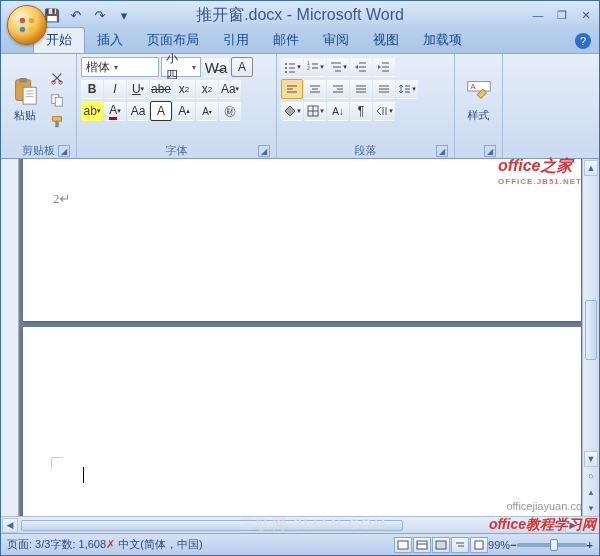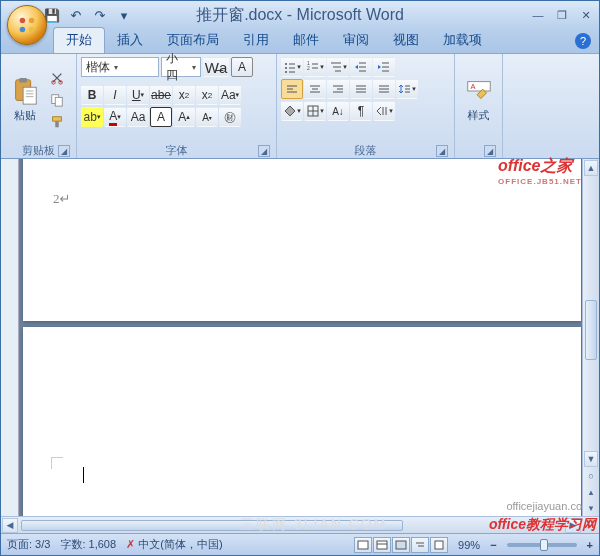--- a/index.html
+++ b/index.html
@@ -12,41 +12,41 @@
 .qat .qbtn { width: 22px; height: 22px; display:flex;align-items:center;justify-content:center; border-radius: 3px; color: #2b4f7a; font-size: 13px; }
 .title-text { position: absolute; left: 50%; transform: translateX(-50%); color: #3a5a85; font-size: 16px; }
 .winctrl { margin-left: auto; display: flex; gap: 6px; }
 .winctrl span { width: 18px; height: 14px; display:flex;align-items:center;justify-content:center; color: #3a5a85; font-size: 11px; }
 
 
 .office-btn { position: absolute; top: 4px; left: 6px; width: 40px; height: 40px; border-radius: 50%; background: radial-gradient(circle at 35% 30%, #fff7d8, #f8c456 45%, #d98514 70%, #a85b0a); border: 1px solid #9a6a1d; box-shadow: 0 1px 3px rgba(0,0,0,.3); z-index: 10; display:flex;align-items:center;justify-content:center; }
 .office-btn svg { width: 22px; height: 22px; }
 
 
-.tabbar { height: 24px; display: flex; align-items: flex-end; padding-left: 52px; gap: 0; background: linear-gradient(#b8d0ec,#aac5e6); position: relative; }
+.tabbar { height: 24px; display: flex; align-items: flex-end; padding-left: 32px; gap: 0; background: linear-gradient(#b8d0ec,#aac5e6); position: relative; }
 .tab { padding: 3px 12px 4px; color: #154a8a; font-size: 13px; cursor: pointer; border-top-left-radius: 4px; border-top-right-radius: 4px; }
 .tab.active { background: #e6eef8; border: 1px solid #8aa8cc; border-bottom: none; color: #15428b; font-weight: normal; }
 .help-icon { position: absolute; right: 8px; top: 4px; width: 16px; height: 16px; border-radius: 50%; background: #2a6fd4; color: #fff; display:flex;align-items:center;justify-content:center; font-size:11px; }
 
 
 .ribbon { height: 106px; background: linear-gradient(#e6eef8,#cadaf0); border-top: 1px solid #8aa8cc; border-bottom: 1px solid #7a99c0; display: flex; }
 .group { border-right: 1px solid #aabfdb; display: flex; flex-direction: column; padding: 3px 4px 0; }
 .group-body { flex: 1; display: flex; gap: 2px; }
 .group-label { height: 16px; text-align: center; color: #4a6a96; font-size: 11px; display:flex;align-items:center;justify-content:center; position: relative; }
 .launcher { position: absolute; right: 2px; bottom: 1px; width: 12px; height: 12px; border: 1px solid #8aa8cc; font-size: 8px; color:#4a6a96; display:flex;align-items:center;justify-content:center; }
 
 .bigbtn { width: 40px; display:flex; flex-direction:column; align-items:center; justify-content:center; gap: 2px; border: 1px solid transparent; border-radius: 3px; padding: 2px; }
 .bigbtn .icon { width: 30px; height: 30px; display:flex;align-items:center;justify-content:center; }
 .bigbtn .lbl { font-size: 11px; color: #2a4a75; }
 .smallcol { display:flex; flex-direction:column; gap:2px; justify-content:center; }
 .sbtn { width: 20px; height: 20px; display:flex;align-items:center;justify-content:center; border: 1px solid transparent; border-radius: 2px; font-size: 12px; color:#3a5a85; }
 .sbtn svg { width: 14px; height: 14px; }
 
 
-.font-row { display:flex; gap:2px; align-items:center; margin-bottom: 6px; }
+.font-row { display:flex; gap:2px; align-items:center; margin-bottom: 0; }
 .combo { height: 20px; background: #fff; border: 1px solid #9ab3d2; display:flex; align-items:center; padding: 0 4px; font-size: 12px; color:#333; }
 .combo .arrow { margin-left: 4px; font-size: 8px; color:#555; }
 .font-name { width: 78px; }
 .font-size { width: 40px; }
 .btnrow { display:flex; gap:1px; }
 .tbtn { width: 22px; height: 20px; border: 1px solid transparent; display:flex;align-items:center;justify-content:center; font-size:12px; color:#333; background: linear-gradient(#f7fafd,#e0e8f2); border-radius:2px; }
 .tbtn svg { width: 14px; height: 14px; }
 
 
 .para-rows { display:flex; flex-direction:column; gap:2px; }
@@ -67,21 +67,21 @@
 .scroll-v .arrow { height: 16px; display:flex;align-items:center;justify-content:center; font-size:9px; color:#4a6a96; background:linear-gradient(#f1f6fc,#d7e3f2); border:1px solid #b5c8e0; margin:1px; }
 .scroll-v .track { flex:1; position:relative; }
 .scroll-v .thumb { position:absolute; left:2px; right:2px; top: 45%; height: 60px; background: linear-gradient(90deg,#e8f0fa,#c3d5ec); border:1px solid #9ab3d2; border-radius:2px; }
 .scroll-v .nav { height:16px; display:flex;align-items:center;justify-content:center; font-size:9px; color:#4a6a96; }
 .scroll-h-row { height: 17px; background: linear-gradient(#e6eef8,#cfdcee); border-top:1px solid #aabfdb; display:flex; align-items:center; }
 .scroll-h-row .arrow { width:16px; height:15px; display:flex;align-items:center;justify-content:center; font-size:9px;color:#4a6a96; background:linear-gradient(#f1f6fc,#d7e3f2); border:1px solid #b5c8e0; margin:1px;}
 .scroll-h-row .track { flex:1; position:relative; height:15px; }
 .scroll-h-row .thumb { position:absolute; top:2px; bottom:2px; left:2px; width:70%; background:linear-gradient(#e8f0fa,#c3d5ec); border:1px solid #9ab3d2; border-radius:2px; }
 
 
-.statusbar { height: 22px; background: linear-gradient(#d4e2f5,#b7cceb); border-top:1px solid #8aa8cc; display:flex; align-items:center; padding: 0 6px; font-size:11px; color:#2a4a75; gap:10px; }
+.statusbar { height: 22px; background: linear-gradient(#d4e2f5,#b7cceb); border-top:1px solid #8aa8cc; display:flex; align-items:center; padding: 0 6px; font-size:11px; color:#2a4a75; }
 .statusbar .seg { display:flex; align-items:center; gap:3px; }
 .statusbar .views { margin-left:auto; display:flex; gap:1px; }
 .statusbar .vbtn { width:18px; height:16px; border:1px solid #8aa8cc; background:linear-gradient(#f1f6fc,#d7e3f2); display:flex;align-items:center;justify-content:center; }
 .zoom-slider { width:70px; height:4px; background:#8aa8cc; position:relative; border-radius:2px; }
 .zoom-slider .knob { position:absolute; left:48%; top:-4px; width:8px; height:12px; background:#e8f0fa; border:1px solid #6a88b0; border-radius:2px; }
 
 
 .wm1 { position:absolute; right:18px; top:156px; color:#d33; font-size:16px; font-style:italic; font-weight:bold; pointer-events:none; }
 .wm1 small { display:block; font-size:8px; color:#c77; font-style:normal; letter-spacing:1px; }
 .wm2 { position:absolute; right:18px; bottom:44px; color:#999; font-size:11px; pointer-events:none; }

